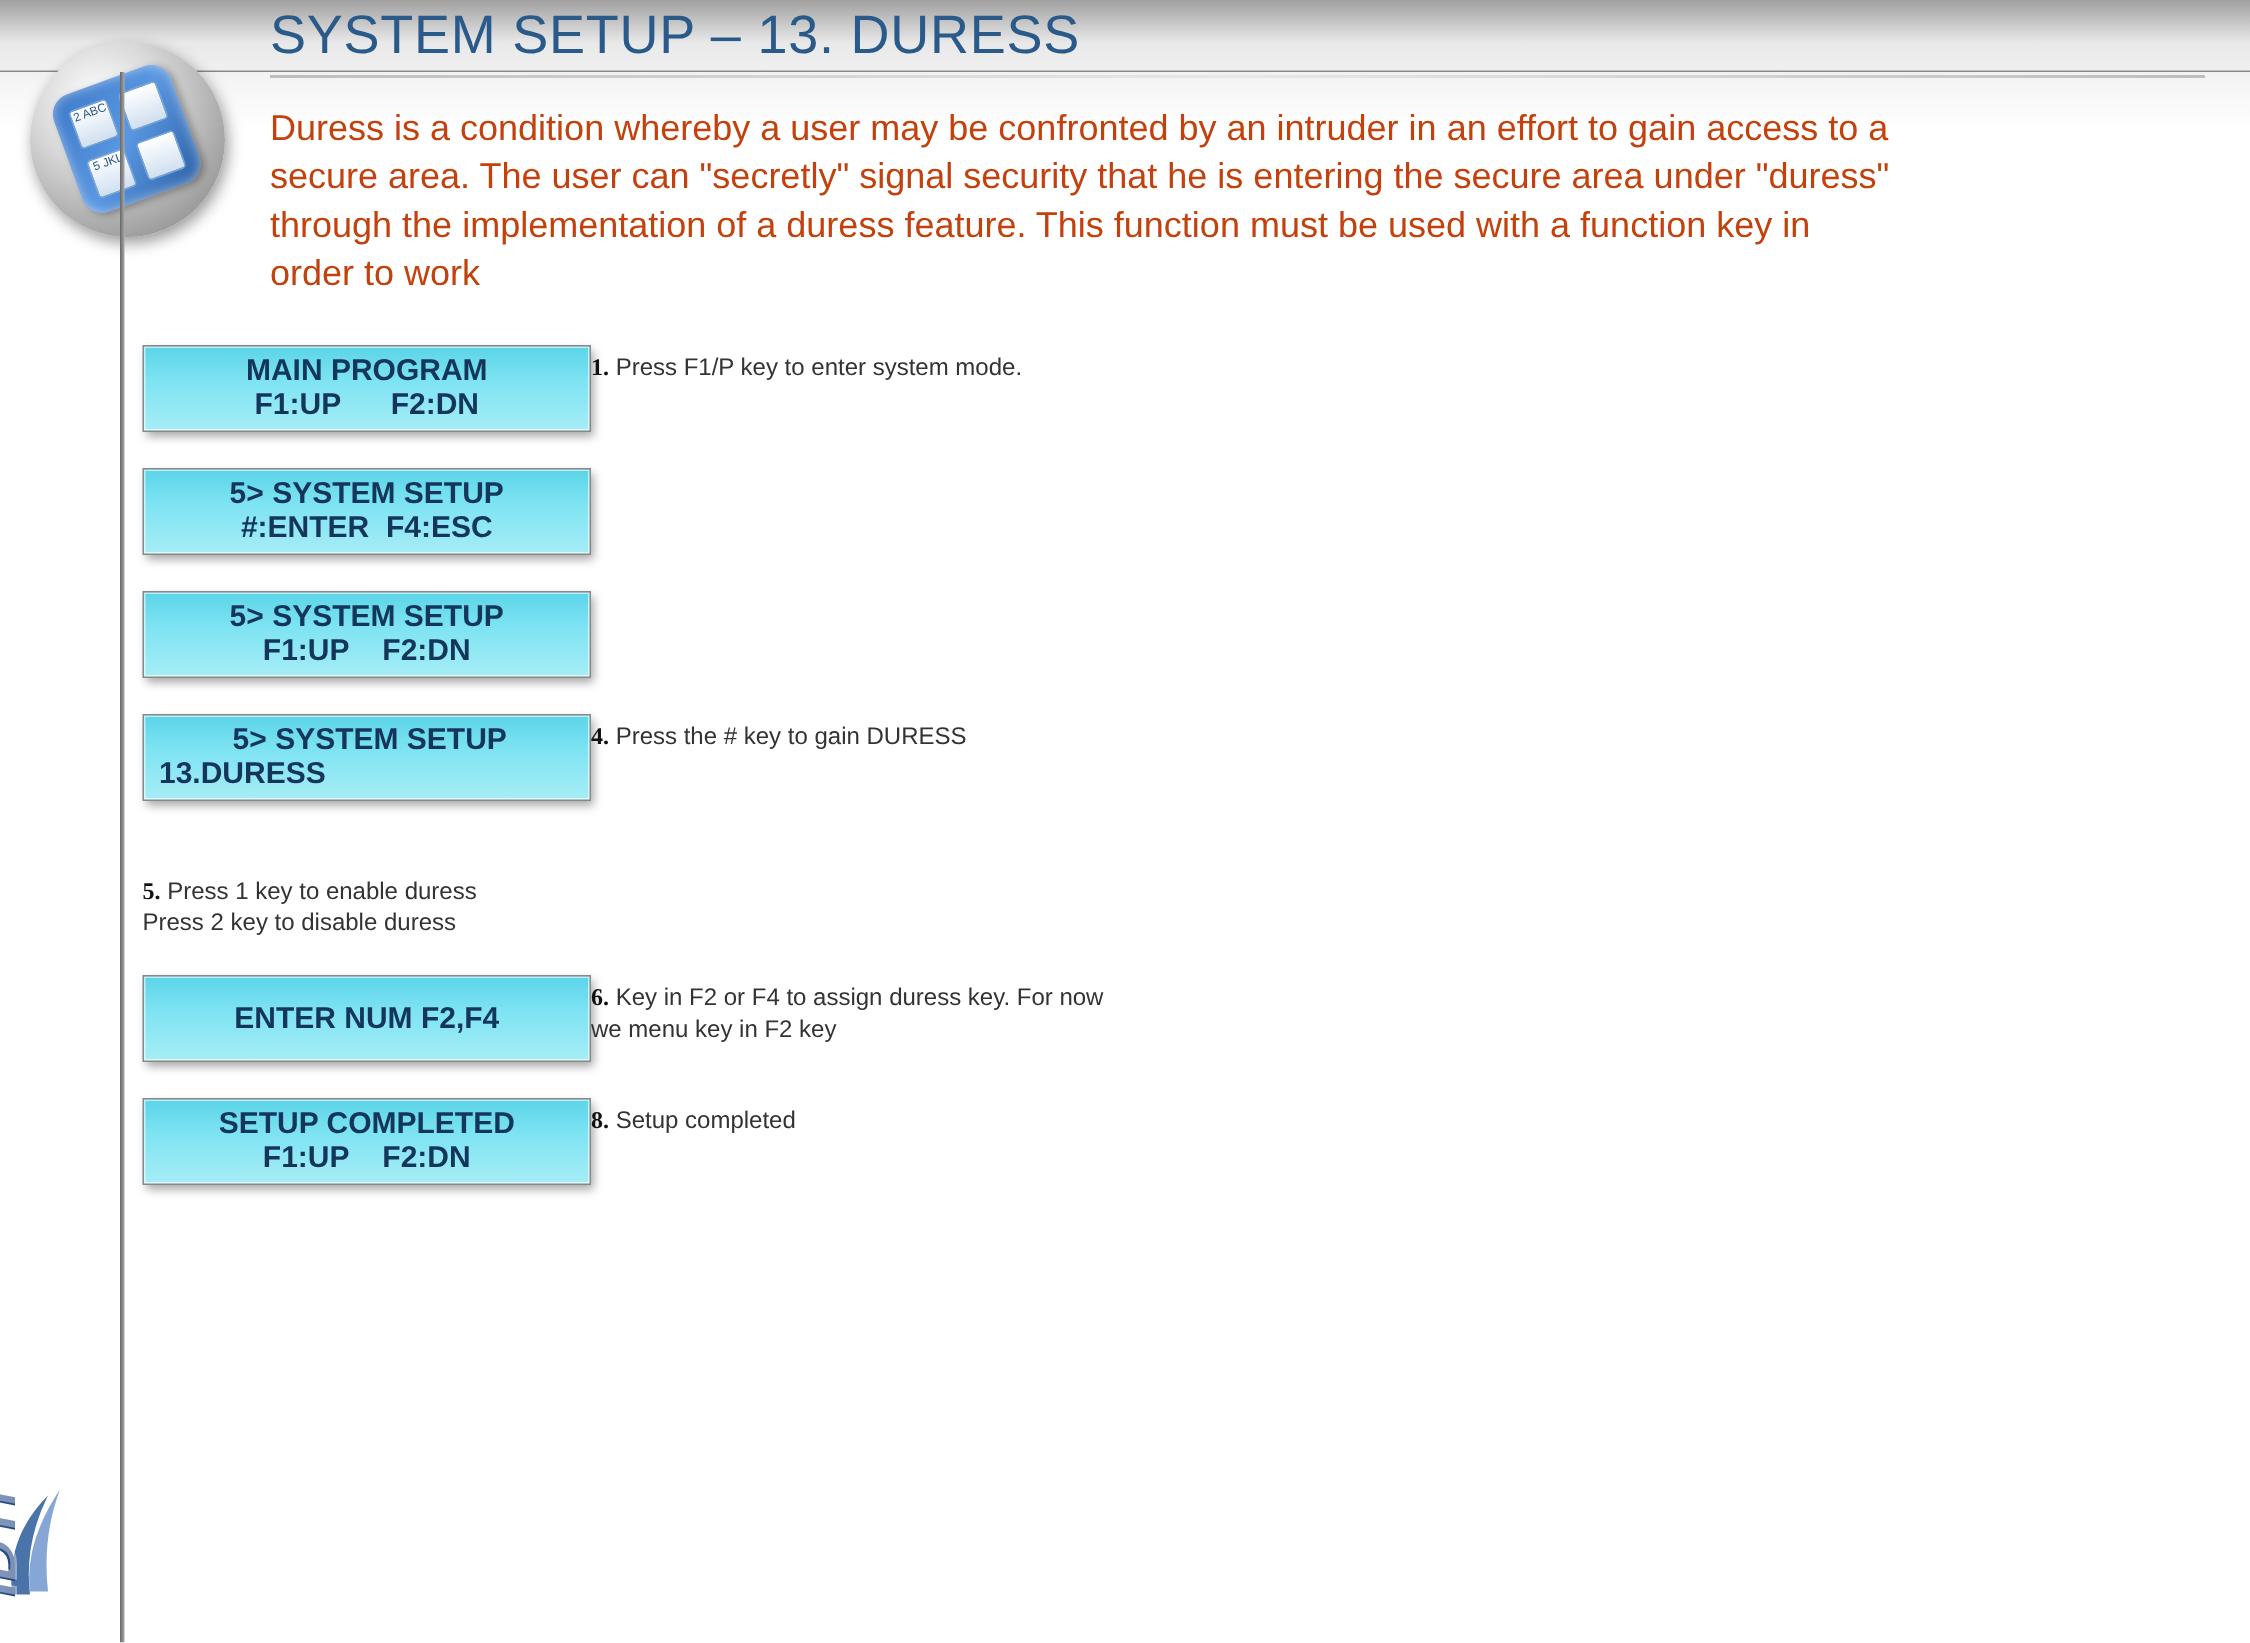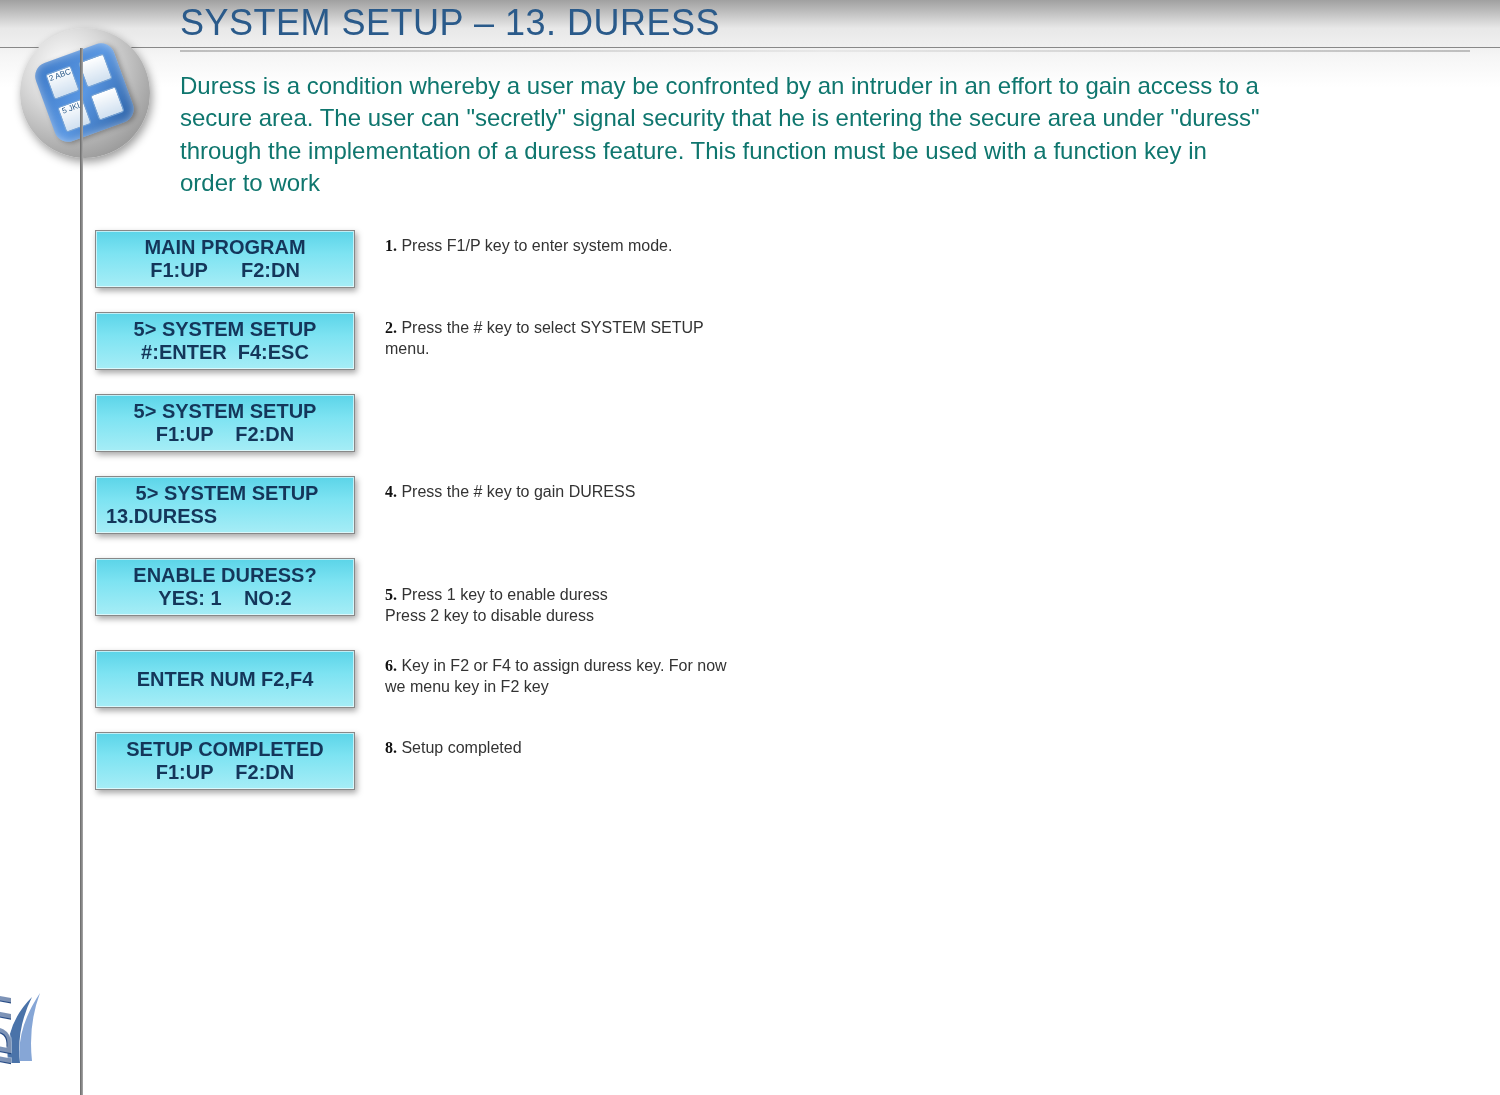--- a/index.html
+++ b/index.html
@@ -71,51 +71,50 @@
     bottom: 0;
     background: linear-gradient(to right, #666, #aaa);
   }
   .desc {
     position: absolute;
     top: 70px;
     left: 180px;
     width: 1080px;
     font-size: 24px;
     line-height: 1.35;
-    color: #0f766e;
+    color: #c2410c;
     font-weight: 300;
   }
   .steps {
     position: absolute;
     top: 230px;
     left: 95px;
   }
   .step-row {
     display: flex;
     align-items: flex-start;
     margin-bottom: 24px;
   }
   .lcd {
-    width: 260px;
+    width: 299px;
     height: 58px;
     background: linear-gradient(to bottom, #5bd4e8 0%, #7de3f2 40%, #a6edf6 100%);
     border: 1px solid #888;
     box-shadow: inset 0 0 0 1px rgba(255,255,255,0.6), 2px 3px 6px rgba(0,0,0,0.35);
     display: flex;
     flex-direction: column;
     justify-content: center;
     align-items: center;
     font-family: Arial, sans-serif;
     font-weight: bold;
     font-size: 20px;
     color: #14365a;
     line-height: 1.15;
     white-space: pre;
     text-align: center;
-    margin-right: 30px;
     padding: 4px 6px;
   }
   .step-text {
     width: 360px;
     font-size: 16px;
     color: #333;
     padding-top: 6px;
     line-height: 1.3;
   }
   .step-text b {
@@ -199,47 +198,40 @@
     <div class="step-text">
       <b>1.</b><span> Press F1/P key to enter system mode.</span>
     </div>
   </div>
 
   <div class="step-row">
     <div class="lcd">
       <span>5&gt; SYSTEM SETUP</span>
       <span>#:ENTER  F4:ESC</span>
     </div>
-    <div class="step-text">
-      <b>2.</b><span> Press the # key to select  SYSTEM SETUP menu.</span>
-    </div>
   </div>
 
   <div class="step-row">
     <div class="lcd">
       <span>5&gt; SYSTEM SETUP</span>
       <span>F1:UP    F2:DN</span>
     </div>
   </div>
 
   <div class="step-row">
     <div class="lcd" style="align-items:flex-start;padding-left:10px;">
       <span style="align-self:center;">5&gt; SYSTEM SETUP</span>
       <span>13.DURESS            </span>
     </div>
     <div class="step-text">
       <b>4.</b><span> Press the # key to gain DURESS</span>
     </div>
   </div>
 
   <div class="step-row">
-    <div class="lcd">
-      <span>ENABLE DURESS?</span>
-      <span>YES: 1    NO:2</span>
-    </div>
     <div class="step-text" style="white-space:pre-line;">
       <b>5.</b><span> Press 1 key to enable duress
 Press 2 key to disable duress</span>
     </div>
   </div>
 
   <div class="step-row">
     <div class="lcd">
       <span>ENTER NUM F2,F4</span>
       <span></span>

